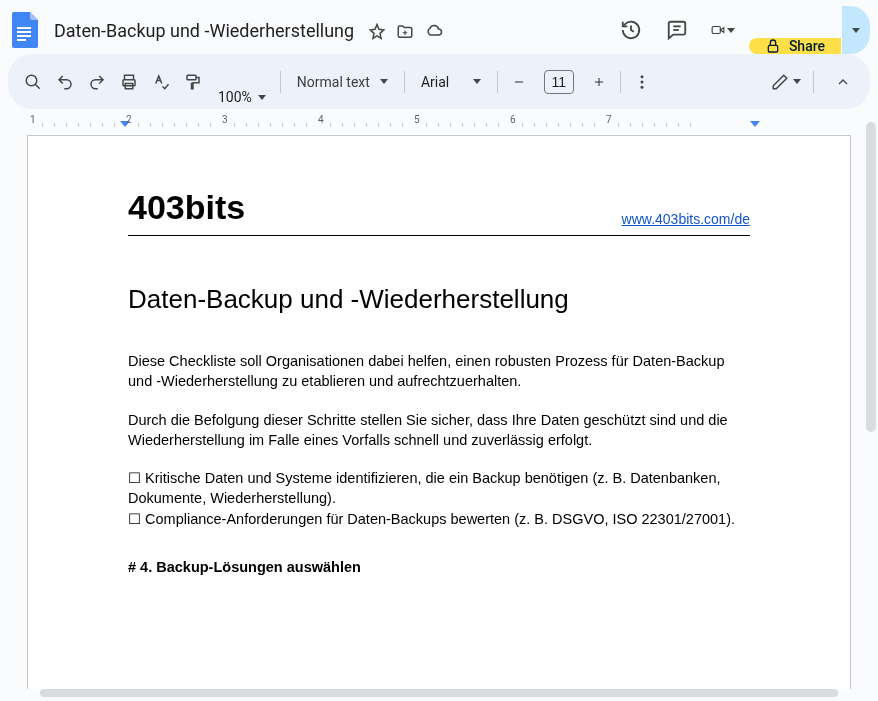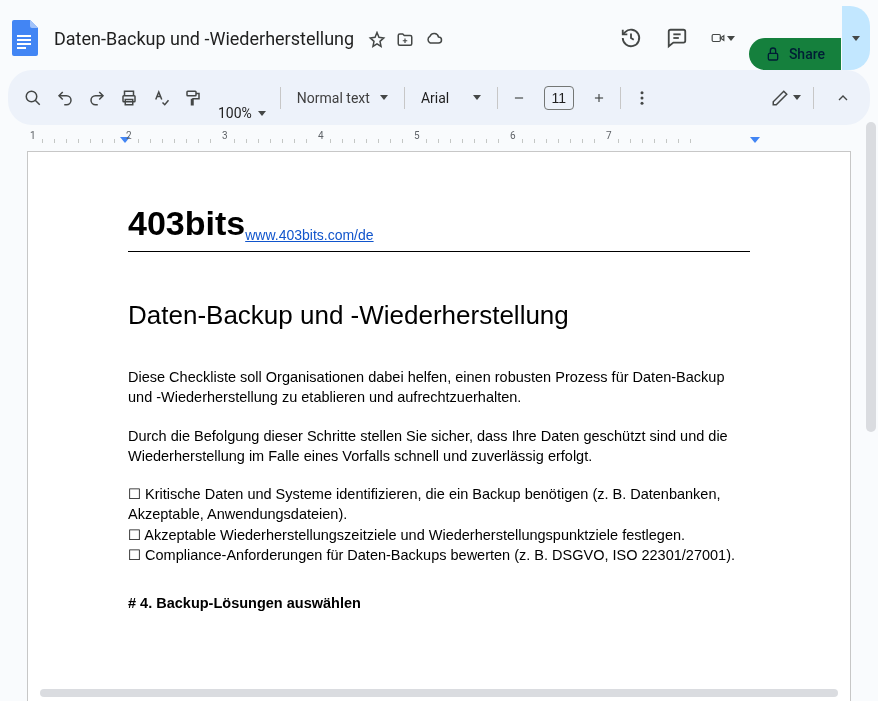--- a/index.html
+++ b/index.html
@@ -9,21 +9,21 @@
 .title-row { display: flex; align-items: center; gap: 6px; }
 .docs-logo { width: 36px; height: 36px; display: flex; align-items: center; justify-content: center; }
 .docs-logo svg { width: 28px; height: 36px; }
 .title-area { flex: 1; }
 .doc-title { font-size: 18px; color: #1f1f1f; padding: 2px 4px; display: inline-block; }
 .title-icons { display: inline-flex; gap: 10px; margin-left: 6px; vertical-align: middle; }
 .title-icons span { color: #444746; cursor: pointer; display: inline-flex; }
 .header-actions { display: flex; align-items: center; gap: 6px; }
 .action-btn { width: 40px; height: 40px; display: flex; align-items: center; justify-content: center; border-radius: 50%; cursor: pointer; color: #444746; }
 .meet-btn { display: flex; align-items: center; gap: 2px; padding: 0 8px; }
-.share-btn { background: #15803d; border-radius: 20px 0 0 20px; padding: 8px 16px; display: flex; align-items: center; gap: 8px; color: #001d35; font-size: 14px; font-weight: 500; cursor: pointer; margin-top: 32px; }
+.share-btn { background: #fde047; border-radius: 20px 0 0 20px; padding: 0 16px; display: flex; align-items: center; gap: 8px; color: #001d35; font-size: 14px; font-weight: 500; cursor: pointer; margin-top: 32px; }
 .share-drop { background: #c2e7ff; border-radius: 0 20px 20px 0; padding: 8px 10px; margin-left: 1px; cursor: pointer; display: flex; align-items: center; }
 .share-wrap { display: flex; }
 
 .menubar { display: flex; gap: 2px; padding: 2px 0 4px 48px; font-size: 14px; color: #1f1f1f; }
 .menubar span { padding: 4px 8px; border-radius: 4px; cursor: pointer; }
 
 .toolbar { background: #edf2fa; border-radius: 24px; margin: 0 8px 4px 8px; padding: 4px 10px; display: flex; align-items: center; gap: 2px; }
 .tb-btn { width: 30px; height: 30px; display: flex; align-items: center; justify-content: center; border-radius: 4px; cursor: pointer; color: #444746; }
 .tb-sep { width: 1px; height: 22px; background: #c7c7c7; margin: 0 4px; }
 .tb-zoom { display: flex; align-items: center; padding: 0 8px; font-size: 14px; color: #1f1f1f; cursor: pointer; gap: 6px; margin-top: 31px; }
@@ -38,21 +38,21 @@
 .ruler { height: 16px; background: #f9fbfd; position: relative; font-size: 10px; color: #5f6368; margin: 0 8px; overflow: hidden; }
 .ruler-inner { position: absolute; left: 18px; right: 0; top: 0; height: 100%; }
 .ruler-num { position: absolute; top: 1px; font-size: 10px; color: #5f6368; }
 .ruler-tick { position: absolute; top: 10px; width: 1px; height: 4px; background: #c4c7c5; }
 .ruler-left-marker { position: absolute; top: 8px; width: 0; height: 0; border-left: 5px solid transparent; border-right: 5px solid transparent; border-top: 6px solid #4285f4; }
 .ruler-right-marker { position: absolute; top: 8px; width: 0; height: 0; border-left: 5px solid transparent; border-right: 5px solid transparent; border-top: 6px solid #4285f4; }
 
 .workspace { position: relative; height: 560px; overflow: auto; padding: 6px 8px 20px 8px; }
 .page { background: #fff; border: 1px solid #c7c7c7; width: 824px; min-height: 1060px; margin: 0 auto; padding: 56px 100px; position: relative; }
 
-.doc-hdr { display: flex; align-items: flex-end; border-bottom: 1px solid #000; padding-bottom: 8px; margin-bottom: 48px; margin-top: -4px; }
+.doc-hdr { display: flex; justify-content: space-between; align-items: flex-end; border-bottom: 1px solid #000; padding-bottom: 8px; margin-bottom: 48px; margin-top: -4px; }
 .brand { font-family: Arial; font-size: 34px; font-weight: 700; color: #000; }
 .brand-link { font-family: Arial; font-size: 14px; color: #1155cc; text-decoration: underline; }
 
 .doc-title-h { font-family: Arial; font-size: 26px; font-weight: 400; color: #000; margin-bottom: 36px; }
 .doc-para { font-family: Arial; font-size: 14.5px; line-height: 1.4; color: #000; margin-bottom: 18px; }
 .doc-section { font-family: Arial; font-size: 14.5px; font-weight: 700; color: #000; margin-top: 30px; margin-bottom: 18px; }
 .doc-item { font-family: Arial; font-size: 14.5px; line-height: 1.4; color: #000; }
 
 .scrollbar-track { position: absolute; right: 0; top: 122px; width: 14px; height: 566px; background: transparent; }
 .scrollbar-thumb { position: absolute; right: 2px; width: 10px; background: #dadce0; border-radius: 5px; }
@@ -290,22 +290,21 @@
 
 <div class="workspace">
   <div class="page">
     <div class="doc-hdr">
       <div class="brand">403bits</div>
       <a class="brand-link">www.403bits.com/de</a>
     </div>
     <h1 class="doc-title-h">Daten-Backup und -Wiederherstellung</h1>
     <p class="doc-para">Diese Checkliste soll Organisationen dabei helfen, einen robusten Prozess für Daten-Backup und -Wiederherstellung zu etablieren und aufrechtzuerhalten.</p>
     <p class="doc-para">Durch die Befolgung dieser Schritte stellen Sie sicher, dass Ihre Daten geschützt sind und die Wiederherstellung im Falle eines Vorfalls schnell und zuverlässig erfolgt.</p>
-    <p class="doc-item">☐ Kritische Daten und Systeme identifizieren, die ein Backup benötigen (z. B. Datenbanken, Akzeptable, Anwendungsdateien).</p>
-    <p class="doc-item">☐ Akzeptable Wiederherstellungszeitziele und Wiederherstellungspunktziele festlegen.</p>
+    <p class="doc-item">☐ Kritische Daten und Systeme identifizieren, die ein Backup benötigen (z. B. Datenbanken, Dokumente, Wiederherstellung).</p>
     <p class="doc-item">☐ Compliance-Anforderungen für Daten-Backups bewerten (z. B. DSGVO, ISO 22301/27001).</p>
     <p class="doc-section"># 4. Backup-Lösungen auswählen</p>
   </div>
 </div>
 
 <div class="scrollbar-track">
   <div class="scrollbar-thumb" style="top:0; height:310px"></div>
 </div>
 <div class="hscroll"></div>
 

